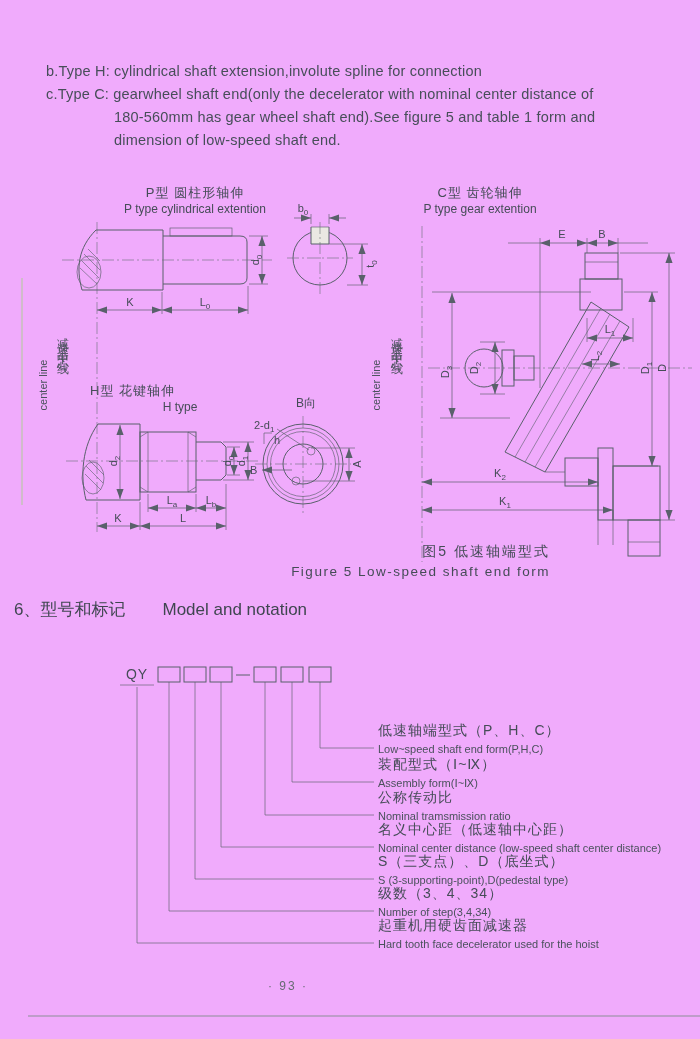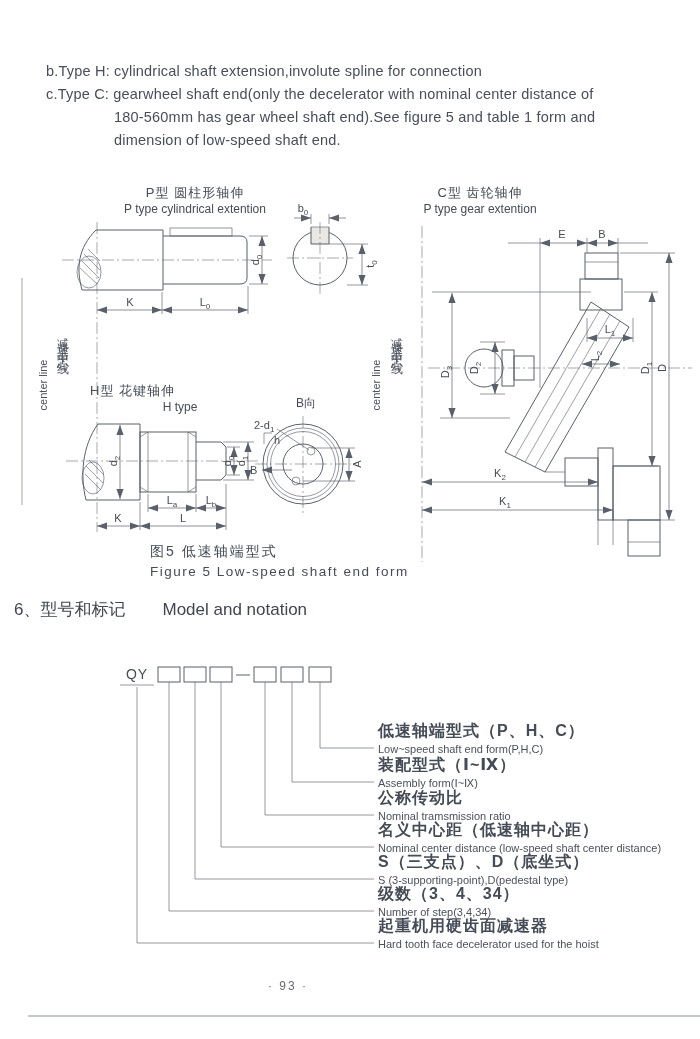--- a/index.html
+++ b/index.html
@@ -1,41 +1,41 @@
 <!DOCTYPE html>
 <html><head>
 <meta charset="utf-8">
 <style>
   html,body{margin:0;padding:0;background:#8a8a8a;}
-  .page{position:relative;width:700px;height:1039px;background:#ffffff;
+  .page{position:relative;width:700px;height:1039px;background:#f0abfc;
         font-family:"Liberation Sans","DejaVu Sans",sans-serif;color:#454c57;overflow:hidden;}
   .abs{position:absolute;}
   
   .intro{left:46px;top:60px;width:630px;font-size:14.5px;line-height:23px;color:#474e59;letter-spacing:.2px;}
   .intro .ind{padding-left:68px;}
   
   .fig-title{text-align:center;line-height:16px;}
   .fig-title .cn{font-size:13px;letter-spacing:1px;}
   .fig-title .en{font-size:12px;}
   .fig-title-left{text-align:left;line-height:17px;}
   .fig-title-left .cn{font-size:13px;letter-spacing:1px;}
   .fig-title-left .en{font-size:12px;text-align:center;}
   
   .vcn{writing-mode:vertical-rl;font-size:12px;letter-spacing:5px;color:#4a515c;}
   .ven{font-size:11px;color:#4a515c;text-align:center;transform:rotate(-90deg);}
   
-  .caption{left:150px;top:543px;width:400px;text-align:left;}
+  .caption{left:150px;top:543px;width:400px;text-align:right;}
   .caption .cn{font-size:14px;letter-spacing:2px;}
   .caption .en{font-size:13.5px;letter-spacing:1.5px;margin-top:3px;}
   
   .heading{left:14px;top:598px;font-size:17px;color:#3f4650;}
   .heading .en{margin-left:10px;padding-left:27px;}
   
   .note-row{position:absolute;left:378px;line-height:17px;}
-  .note-row .cn{font-size:16px;letter-spacing:1px;font-weight:bold;}
+  .note-row .cn{font-size:14px;letter-spacing:1px;}
   .note-row .en{font-size:11px;margin-top:2px;color:#4a515c;}
   
   .pageno{left:0;top:979px;width:576px;text-align:center;font-size:12px;color:#666b72;letter-spacing:2px;}
   
   .ln{fill:none;stroke:#59606b;stroke-width:1;}
   .thin{fill:none;stroke:#59606b;stroke-width:.65;}
   .cl{fill:none;stroke:#6a7077;stroke-width:.6;stroke-dasharray:12 3 2 3;}
   .dim{fill:none;stroke:#59606b;stroke-width:.7;}
   .hx{fill:none;stroke:#59606b;stroke-width:.6;}
   .edge{fill:none;stroke:#c6c2ba;stroke-width:1.5;}

